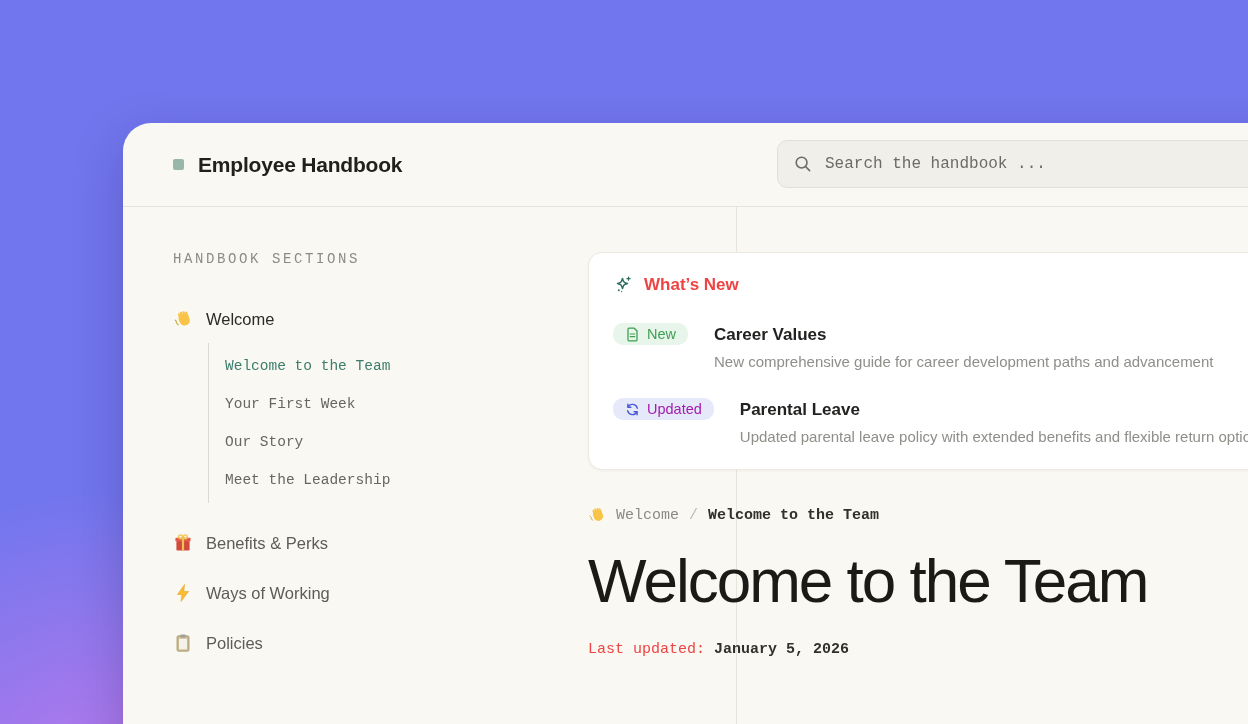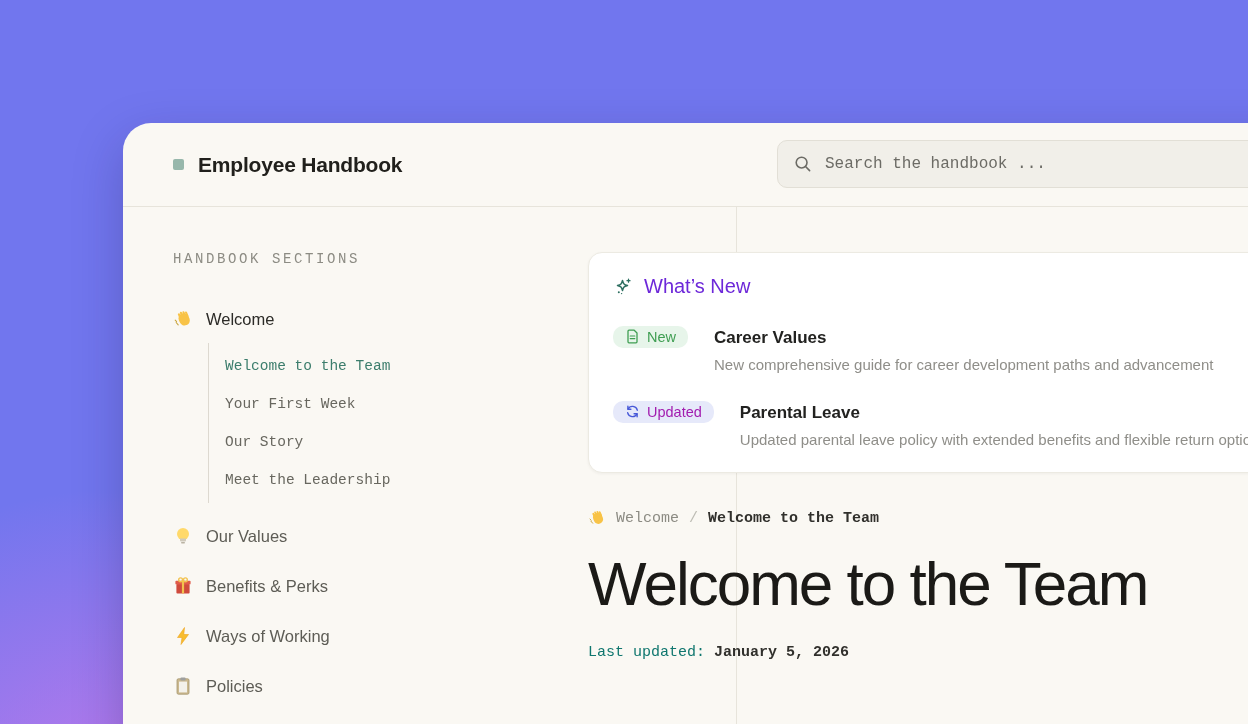--- a/index.html
+++ b/index.html
@@ -59,24 +59,24 @@
   .sub-item.active { color:#3c7d6c; }
   .nav-section { margin-top:30px; }
   .nav-section.first { margin-top:23px; }
   
   .main { position:absolute; left:465px; top:129px; width:740px; }
   .card {
     background:#ffffff; border:1px solid #eceae2; border-radius:14px;
     box-shadow:0 1px 3px rgba(40,40,30,.05); padding:22px 24px 24px;
   }
   .card-title-row { display:flex; align-items:center; gap:11px; }
-  .card-title { font-size:20px; font-weight:400; color:#6d28d9; }
+  .card-title { font-size:17px; font-weight:700; color:#ef4444; }
   .news-row { display:flex; align-items:flex-start; gap:26px; margin-top:28px; }
   .badge {
-    display:inline-flex; align-items:flex-start; gap:7px;
+    display:inline-flex; align-items:flex-end; gap:7px;
     padding:3px 12px; border-radius:10px; font-size:14.5px; font-weight:500;
     white-space:nowrap; flex:0 0 auto; cursor:pointer;
   }
   .badge-new { background:#e7f5ea; color:#3f9e52; }
   .badge-updated { background:#e6e9fa; color:#a21caf; }
   .news-title { font-size:17px; font-weight:600; color:#222220; line-height:24px; }
   .news-desc { margin-top:6px; font-size:15px; color:#8f8e89; white-space:nowrap; }
   .breadcrumb {
     margin-top:36px; display:flex; align-items:center; gap:10px;
     font-family:"Liberation Mono", monospace; font-size:15px;
@@ -85,21 +85,21 @@
   .crumb-section { color:#8c8b83; }
   .crumb-sep { color:#bdbcb4; }
   .crumb-page { color:#31302c; font-weight:700; }
   .page-title {
     margin-top:24px; font-size:62px; font-weight:500; letter-spacing:-2px;
     color:#1b1a17; line-height:1.05; white-space:nowrap;
   }
   .last-updated {
     margin-top:28px; font-family:"Liberation Mono", monospace; font-size:15px;
   }
-  .lu-label { color:#0f766e; }
+  .lu-label { color:#ef4444; }
   .lu-value { color:#31302c; font-weight:700; }
 </style>
 </head>
 <body>
 
 <div class="window">
 
   <div class="header">
     <div class="brand">
       <span class="brand-dot"></span>
@@ -136,30 +136,20 @@
       <span class="nav-label">Welcome</span>
     </div>
 
     <div class="sub-list">
       <div class="sub-item active">Welcome to the Team</div>
       <div class="sub-item">Your First Week</div>
       <div class="sub-item">Our Story</div>
       <div class="sub-item">Meet the Leadership</div>
     </div>
 
-    <div class="nav-item nav-section first">
-      <span class="ico">
-        <svg width="20" height="20" viewBox="0 0 20 20">
-          <circle cx="10" cy="8" r="6" fill="#ffd96a"></circle>
-          <path d="M7 12.5 h6 v2 a1 1 0 0 1 -1 1 h-4 a1 1 0 0 1 -1 -1 z" fill="#cfc9bb"></path>
-          <rect x="8" y="16" width="4" height="1.6" rx=".8" fill="#bab3a3"></rect>
-        </svg>
-      </span>
-      <span class="nav-label">Our Values</span>
-    </div>
 
     <div class="nav-item nav-section">
       <span class="ico">
         <svg width="20" height="20" viewBox="0 0 20 20">
           <rect x="3.4" y="8" width="13.2" height="9.4" rx="1" fill="#cf4a3c"></rect>
           <rect x="2.4" y="4.8" width="15.2" height="3.8" rx="1" fill="#e05b4a"></rect>
           <rect x="8.9" y="4.8" width="2.2" height="12.6" fill="#f2c24e"></rect>
           <circle cx="7.6" cy="3.8" r="1.9" fill="none" stroke="#f2c24e" stroke-width="1.4"></circle>
           <circle cx="12.4" cy="3.8" r="1.9" fill="none" stroke="#f2c24e" stroke-width="1.4"></circle>
         </svg>

